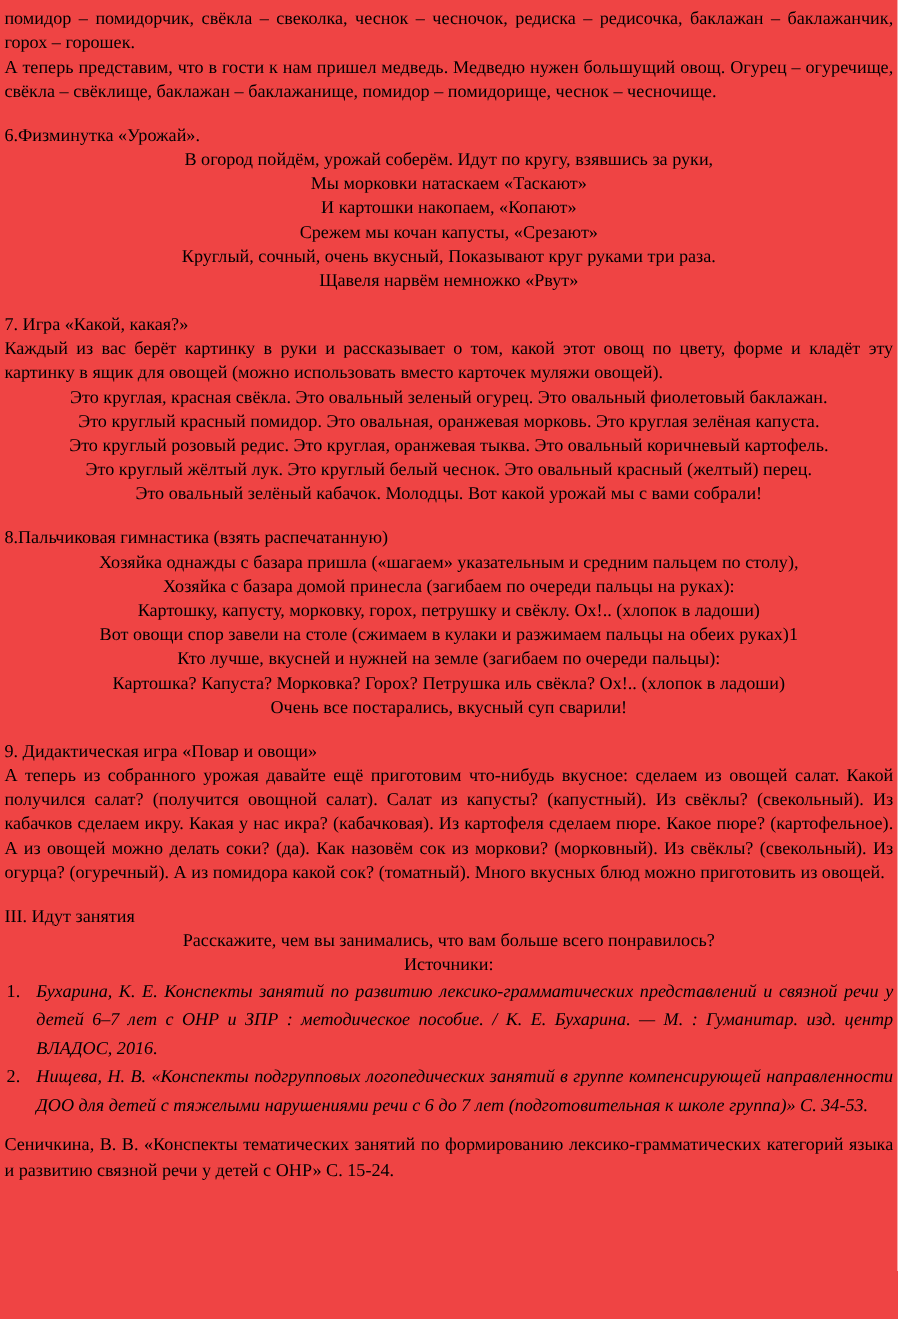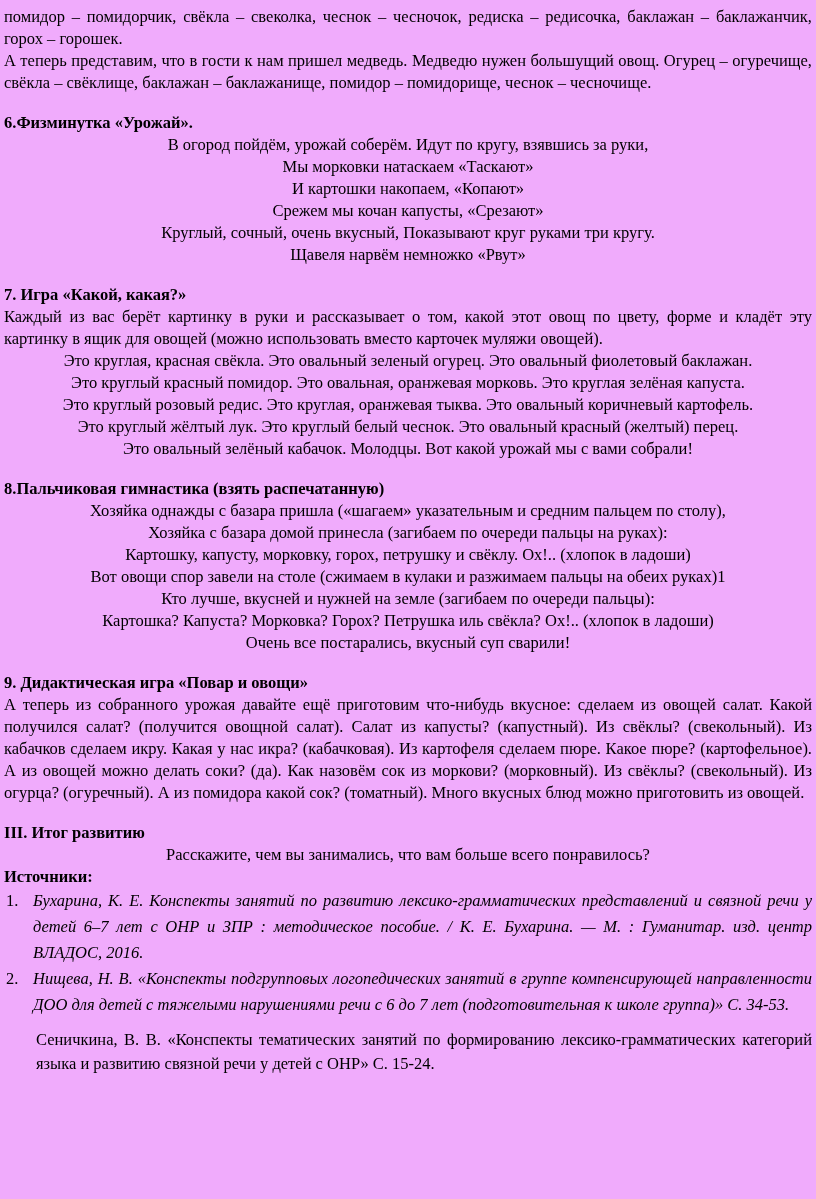--- a/index.html
+++ b/index.html
@@ -1,50 +1,50 @@
 <!DOCTYPE html>
 <html lang="ru"><head>
 <meta charset="utf-8">
 <style>
   * { box-sizing: border-box; }
   html, body { margin: 0; padding: 0; background: #ffffff; }
   .page {
     width: 816px;
     height: 1199px;
-    background: #f0abfc;
+    background: #ef4444;
     color: #000000;
     font-family: "Liberation Serif", "DejaVu Serif", serif;
     font-size: 16.5px;
     padding: 6px 4px 0 4px;
     overflow: hidden;
   }
   .para { line-height: 22px; text-align: justify; }
   .para.left { text-align: center; }
-  .para.bold { font-weight: 700; }
-  .para.center { }
+  .para.bold { font-weight: 400; }
+  .para.center { text-align: center; }
   .spacer { height: 18px; }
   .list-item { display: flex; line-height: 26px; }
   .list-num { flex: 0 0 29px; padding-left: 2px; }
   .list-text { flex: 1; text-align: justify; font-style: italic; }
-  .tail { margin-top: 10px; line-height: 24px; margin-left: 32px; }
+  .tail { margin-top: 10px; line-height: 24px; }
 </style>
 </head>
 <body>
 
 <div class="page">
   <div id="doc-content">
       <div class="para">помидор – помидорчик, свёкла – свеколка, чеснок – чесночок, редиска – редисочка, баклажан – баклажанчик, горох – горошек.</div>
       <div class="para">А теперь представим, что в гости к нам пришел медведь. Медведю нужен большущий овощ. Огурец – огуречище, свёкла – свёклище, баклажан – баклажанище, помидор – помидорище, чеснок – чесночище.</div>
       <div class="spacer"></div>
       <div class="para bold">6.Физминутка «Урожай».</div>
       <div class="para left">В огород пойдём, урожай соберём. Идут по кругу, взявшись за руки,</div>
       <div class="para left">Мы морковки натаскаем «Таскают»</div>
       <div class="para left">И картошки накопаем, «Копают»</div>
       <div class="para left">Срежем мы кочан капусты, «Срезают»</div>
-      <div class="para left">Круглый, сочный, очень вкусный, Показывают круг руками три кругу.</div>
+      <div class="para left">Круглый, сочный, очень вкусный, Показывают круг руками три раза.</div>
       <div class="para left">Щавеля нарвём немножко «Рвут»</div>
       <div class="spacer"></div>
       <div class="para bold">7. Игра «Какой, какая?»</div>
       <div class="para">Каждый из вас берёт картинку в руки и рассказывает о том, какой этот овощ по цвету, форме и кладёт эту картинку в ящик для овощей (можно использовать вместо карточек муляжи овощей).</div>
       <div class="para left">Это круглая, красная свёкла. Это овальный зеленый огурец. Это овальный фиолетовый баклажан.</div>
       <div class="para left">Это круглый красный помидор. Это овальная, оранжевая морковь. Это круглая зелёная капуста.</div>
       <div class="para left">Это круглый розовый редис. Это круглая, оранжевая тыква. Это овальный коричневый картофель.</div>
       <div class="para left">Это круглый жёлтый лук. Это круглый белый чеснок. Это овальный красный (желтый) перец.</div>
       <div class="para left">Это овальный зелёный кабачок. Молодцы. Вот какой урожай мы с вами собрали!</div>
       <div class="spacer"></div>
@@ -53,21 +53,21 @@
       <div class="para left">Хозяйка с базара домой принесла (загибаем по очереди пальцы на руках):</div>
       <div class="para left">Картошку, капусту, морковку, горох, петрушку и свёклу. Ох!.. (хлопок в ладоши)</div>
       <div class="para left">Вот овощи спор завели на столе (сжимаем в кулаки и разжимаем пальцы на обеих руках)1</div>
       <div class="para left">Кто лучше, вкусней и нужней на земле (загибаем по очереди пальцы):</div>
       <div class="para left">Картошка? Капуста? Морковка? Горох? Петрушка иль свёкла? Ох!.. (хлопок в ладоши)</div>
       <div class="para left">Очень все постарались, вкусный суп сварили!</div>
       <div class="spacer"></div>
       <div class="para bold">9. Дидактическая игра «Повар и овощи»</div>
       <div class="para">А теперь из собранного урожая давайте ещё приготовим что-нибудь вкусное: сделаем из овощей салат. Какой получился салат? (получится овощной салат). Салат из капусты? (капустный).  Из свёклы? (свекольный). Из кабачков сделаем икру. Какая у нас икра? (кабачковая). Из картофеля сделаем пюре. Какое пюре? (картофельное). А из овощей можно делать соки? (да). Как назовём сок из моркови? (морковный). Из свёклы? (свекольный). Из огурца? (огуречный). А из помидора какой сок? (томатный). Много вкусных блюд можно приготовить из овощей.</div>
       <div class="spacer"></div>
-      <div class="para bold">III. Итог развитию</div>
+      <div class="para bold">III. Идут занятия</div>
       <div class="para left">Расскажите, чем вы занимались, что вам больше всего понравилось?</div>
       <div class="para bold center">Источники:</div>
       <div class="list-item">
         <span class="list-num">1.</span>
         <div class="list-text">Бухарина, К. Е. Конспекты занятий по развитию лексико-грамматических представлений и связной речи у детей 6–7 лет с ОНР и ЗПР : методическое пособие. / К. Е. Бухарина. — М. : Гуманитар. изд. центр ВЛАДОС, 2016.</div>
       </div>
       <div class="list-item">
         <span class="list-num">2.</span>
         <div class="list-text">Нищева, Н. В. «Конспекты подгрупповых логопедических занятий в группе компенсирующей направленности ДОО для детей с тяжелыми нарушениями речи с 6 до 7 лет (подготовительная к школе группа)» С. 34-53.</div>
       </div>

